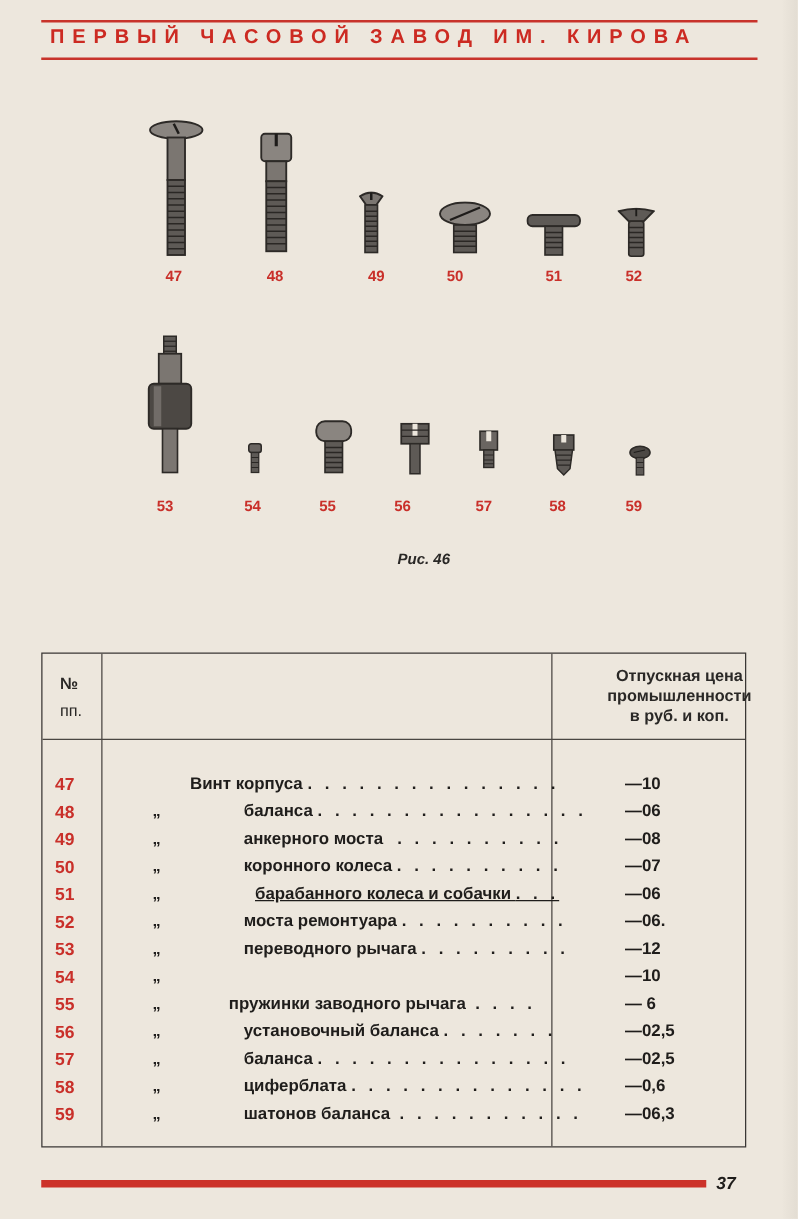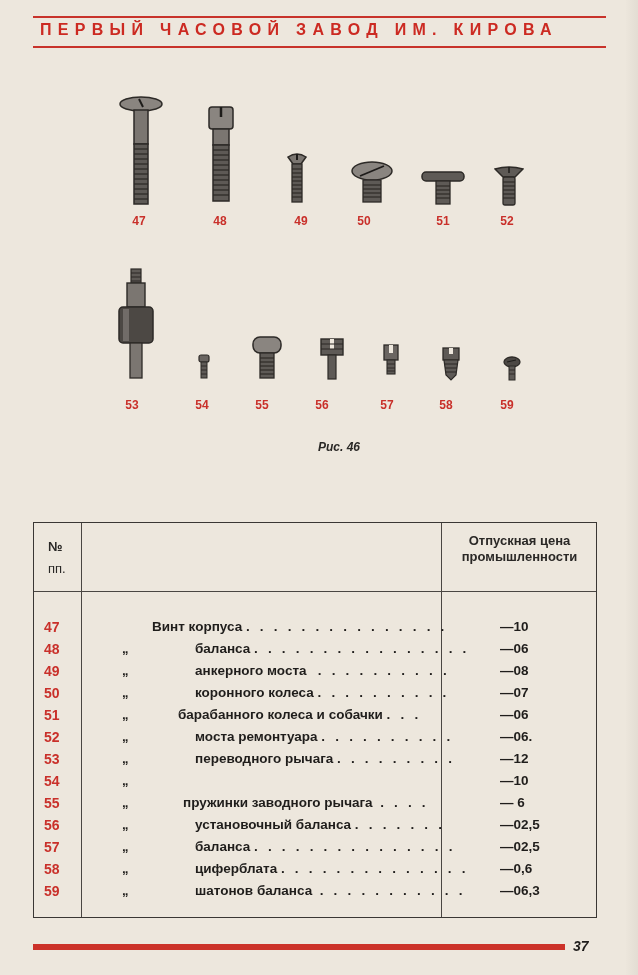--- a/index.html
+++ b/index.html
@@ -269,23 +269,24 @@
 
 <div class="caption"><span>Рис. 46</span></div>
 
 <div class="tbl">
   <div class="vline" style="left:47px;"></div>
   <div class="vline" style="left:407px;"></div>
   <div class="hline"></div>
 
   <div class="th" style="left:14px;top:16px;">№</div>
   <div class="th" style="left:14px;top:38px;font-weight:normal;text-align:center;">пп.</div>
-  <div class="th" style="left:407px;top:10px;width:157px;text-align:center;">
+  <div class="th" style="left:407px;top:10px;width:157px;text-align:center;padding-left:24px;">
     <div>Отпускная цена</div>
     <div>промышленности</div>
+    <div>в руб. и коп.</div>
   </div>
 
   <div class="row" style="top:96px;">
     <span class="num">47</span>
     <span class="name" style="left:74px;"><span>Винт корпуса</span> <span class="dots">. . . . . . . . . . . . . . .</span></span>
     <span class="price">—10</span>
   </div>
   <div class="row" style="top:118px;">
     <span class="num">48</span>
     <span class="ditto">„</span>
@@ -300,21 +301,21 @@
   </div>
   <div class="row" style="top:162px;">
     <span class="num">50</span>
     <span class="ditto">„</span>
     <span class="name" style="left:117px;"><span>коронного колеса</span> <span class="dots">. . . . . . . . . .</span></span>
     <span class="price">—07</span>
   </div>
   <div class="row" style="top:184px;">
     <span class="num">51</span>
     <span class="ditto">„</span>
-    <span class="name" style="left:100px;"><span>барабанного колеса и собачки</span> <span class="dots">. . .</span></span>
+    <span class="name" style="left:126px;text-decoration:underline;"><span>барабанного колеса и собачки</span> <span class="dots">. . .</span></span>
     <span class="price">—06</span>
   </div>
   <div class="row" style="top:206px;">
     <span class="num">52</span>
     <span class="ditto">„</span>
     <span class="name" style="left:117px;"><span>моста ремонтуара</span> <span class="dots">. . . . . . . . . .</span></span>
     <span class="price">—06.</span>
   </div>
   <div class="row" style="top:228px;">
     <span class="num">53</span>

